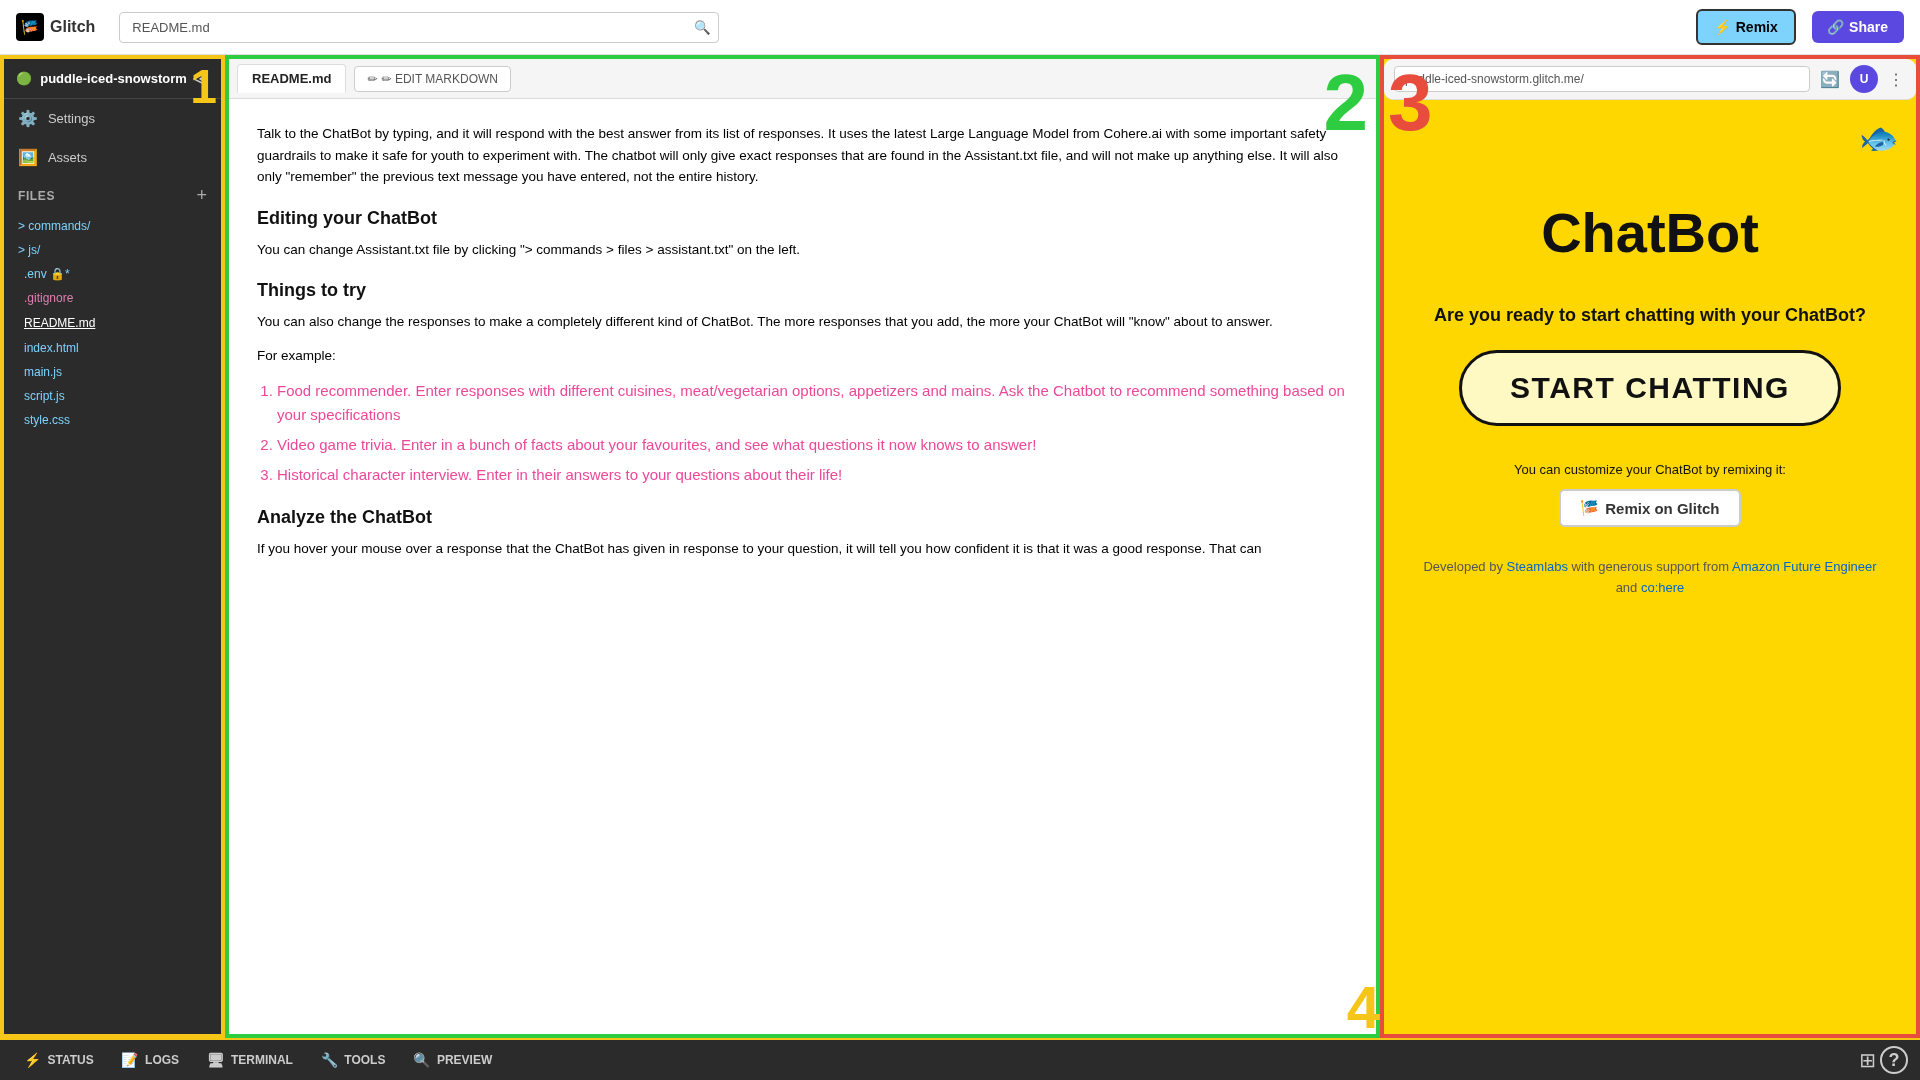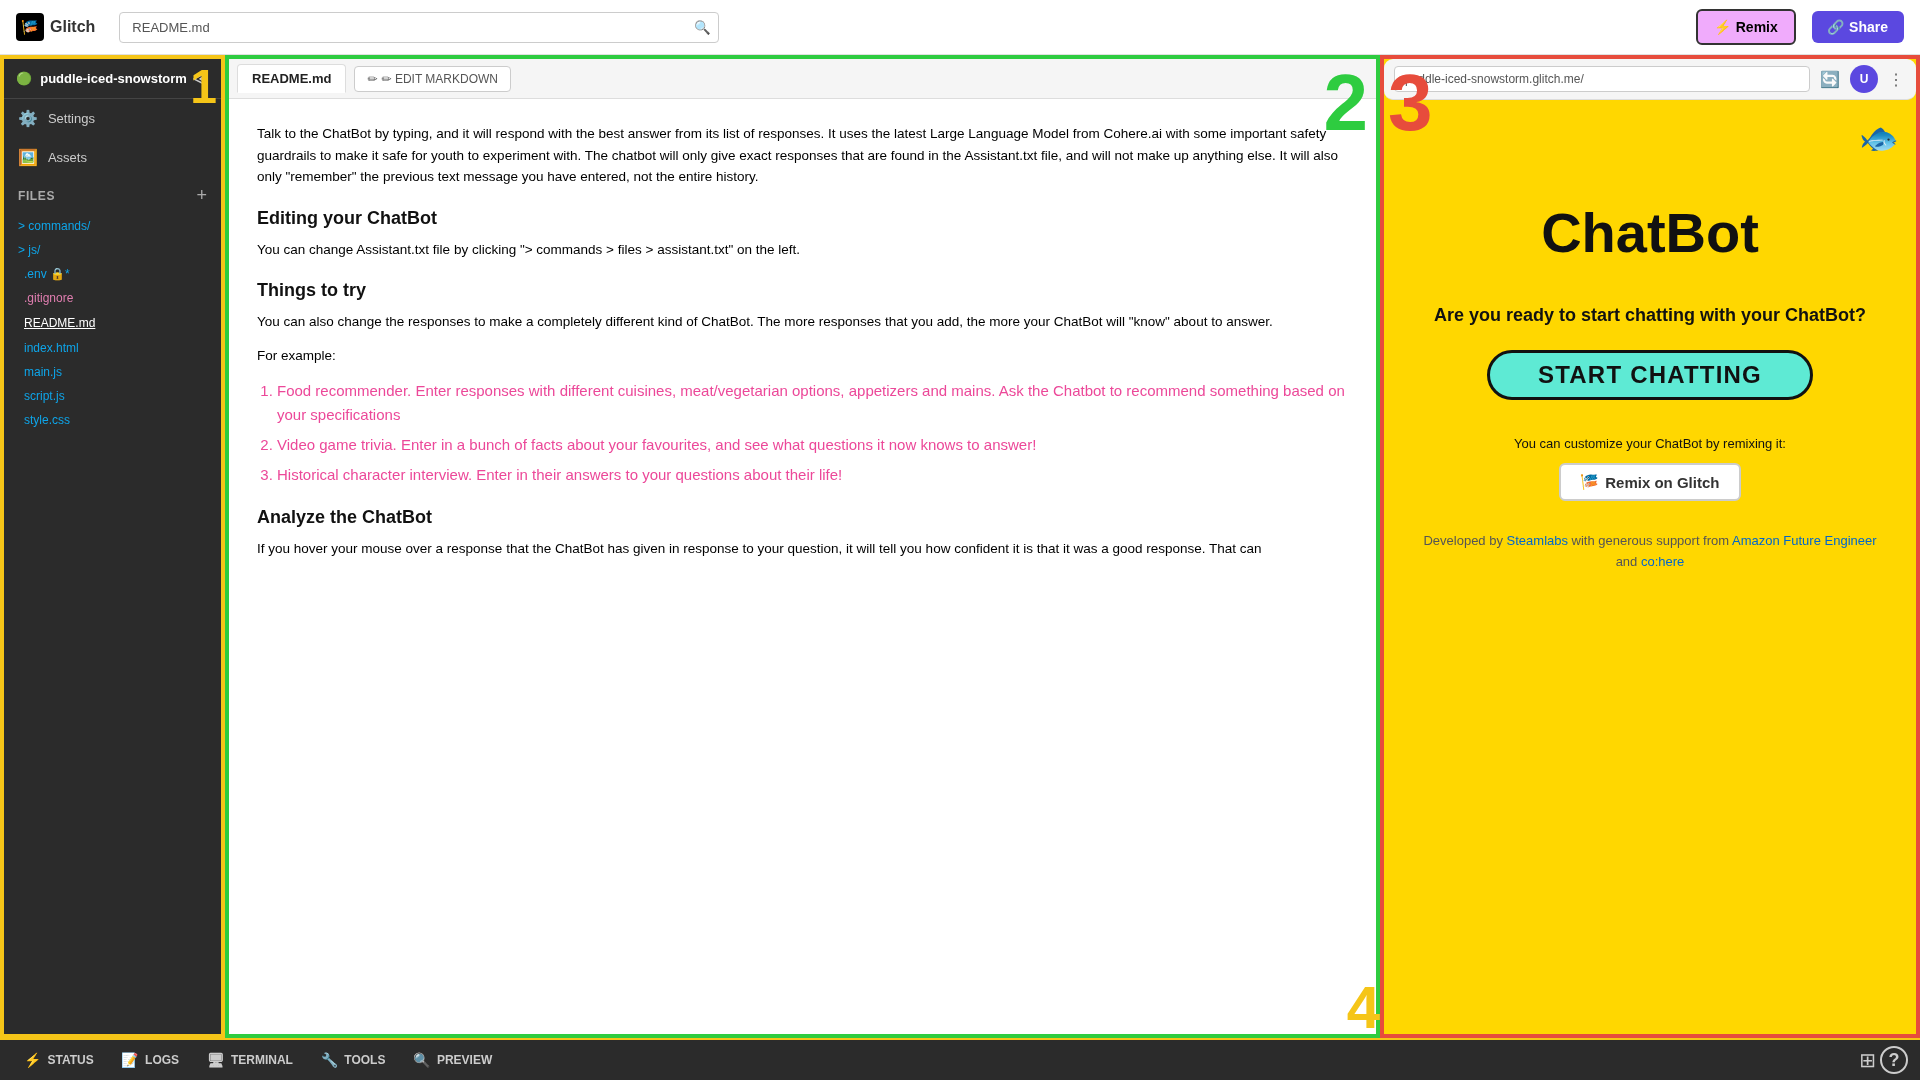--- a/index.html
+++ b/index.html
@@ -59,21 +59,21 @@
       background: none;
       border: none;
       cursor: pointer;
       color: #888;
     }
     .nav-spacer { flex: 1; }
     .btn-remix {
       padding: 8px 16px;
       border: 2px solid #333;
       border-radius: 6px;
-      background: #f0abfc;
+      background: #7dd3fc;
       font-size: 14px;
       font-weight: 600;
       cursor: pointer;
       display: flex;
       align-items: center;
       gap: 6px;
     }
     .btn-share {
       padding: 8px 16px;
       border: none;
@@ -172,21 +172,21 @@
       font-size: 12px;
       color: #ccc;
       cursor: pointer;
       display: flex;
       align-items: center;
       justify-content: space-between;
     }
     .file-item.folder { padding-left: 14px; }
     .file-item .file-name { color: #7ec8e3; }
     .file-item .file-name.pink { color: #e07eb0; }
-    .file-item .file-name.white { color: #0ea5e9; }
+    .file-item .file-name.white { color: #7dd3fc; }
     .file-item .file-name.active { color: #fff; text-decoration: underline; }
     .file-item .more-btn {
       background: none;
       border: none;
       color: #aaa;
       cursor: pointer;
       font-size: 14px;
       opacity: 0;
     }
 
@@ -367,25 +367,25 @@
       text-align: center;
     }
     .chatbot-subtitle {
       font-size: 18px;
       font-weight: 700;
       color: #111;
       text-align: center;
       margin-bottom: 24px;
     }
     .start-chatting-btn {
-      background: #5eead4;
+      background: #fef9c3;
       border: 3px solid #111;
       border-radius: 50px;
-      padding: 8px 48px;
-      font-size: 24px;
+      padding: 18px 48px;
+      font-size: 30px;
       font-weight: 900;
       color: #111;
       cursor: pointer;
       letter-spacing: 0.05em;
       margin-bottom: 36px;
     }
     .customize-text {
       font-size: 13px;
       font-weight: 400;
       color: #111;

